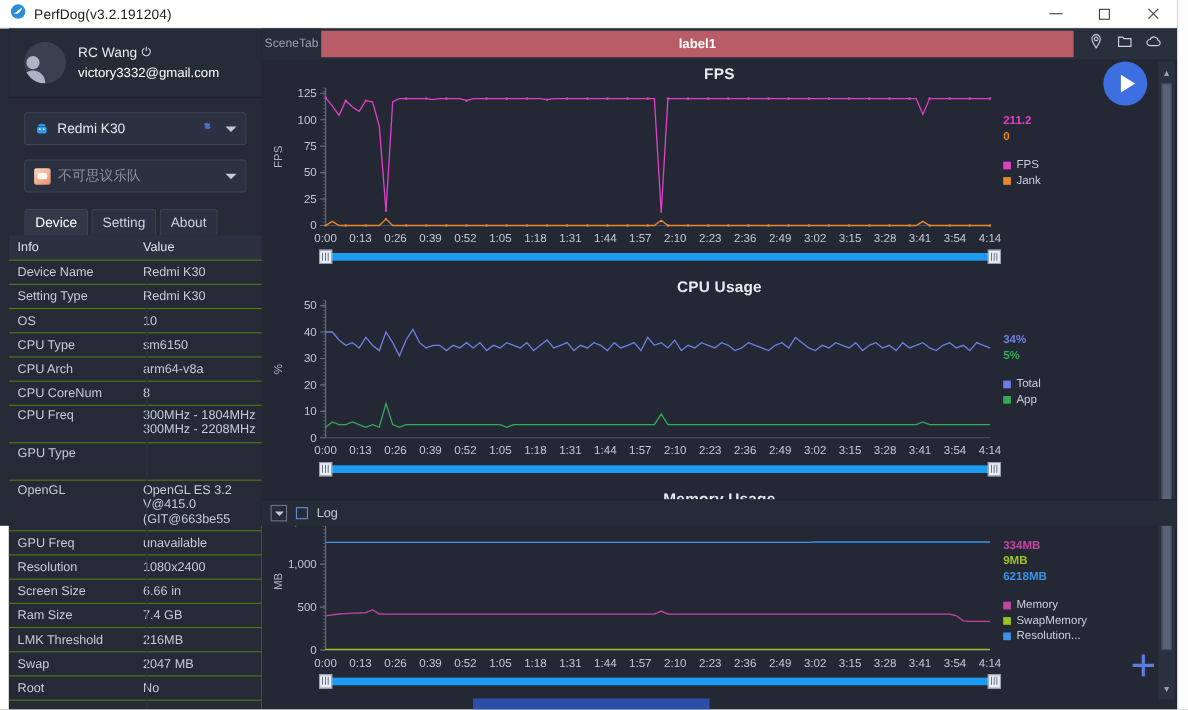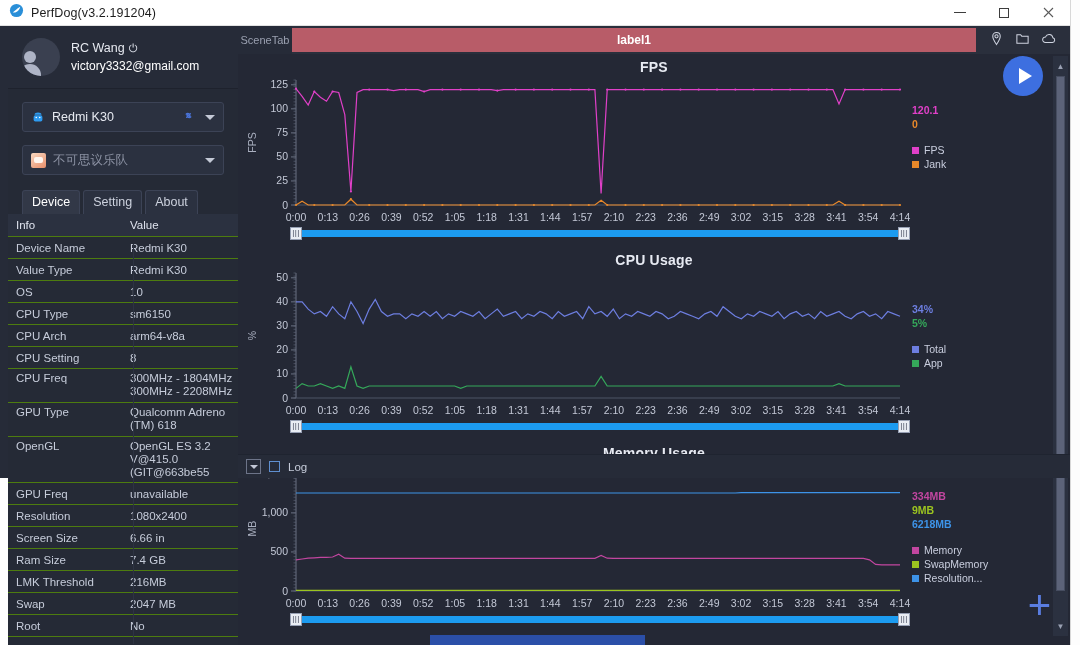--- a/index.html
+++ b/index.html
@@ -245,48 +245,46 @@
       <div id="infotable">
           <div class="row head">
             <div class="c1">Info</div>
             <div class="c2">Value</div>
           </div>
           <div class="row">
             <div class="c1">Device Name</div>
             <div class="c2">Redmi K30</div>
           </div>
           <div class="row">
-            <div class="c1">Value Type</div>
+            <div class="c1">Setting Type</div>
             <div class="c2">Redmi K30</div>
           </div>
           <div class="row">
             <div class="c1">OS</div>
             <div class="c2">10</div>
           </div>
           <div class="row">
             <div class="c1">CPU Type</div>
             <div class="c2">sm6150</div>
           </div>
           <div class="row">
             <div class="c1">CPU Arch</div>
             <div class="c2">arm64-v8a</div>
           </div>
           <div class="row">
-            <div class="c1">CPU Setting</div>
+            <div class="c1">CPU CoreNum</div>
             <div class="c2">8</div>
           </div>
           <div class="row tall">
             <div class="c1">CPU Freq</div>
             <div class="c2 multi">300MHz - 1804MHz
 300MHz - 2208MHz</div>
           </div>
           <div class="row tall">
             <div class="c1">GPU Type</div>
-            <div class="c2 multi">Qualcomm Adreno
-(TM) 618</div>
           </div>
           <div class="row tall2">
             <div class="c1">OpenGL</div>
             <div class="c2 multi">OpenGL ES 3.2
 V@415.0
 (GIT@663be55</div>
           </div>
           <div class="row">
             <div class="c1">GPU Freq</div>
             <div class="c2">unavailable</div>
@@ -492,21 +490,21 @@
               <span style="left: 439.474px;">2:36</span>
               <span style="left: 471.263px;">2:49</span>
               <span style="left: 503.053px;">3:02</span>
               <span style="left: 534.842px;">3:15</span>
               <span style="left: 566.632px;">3:28</span>
               <span style="left: 598.421px;">3:41</span>
               <span style="left: 630.211px;">3:54</span>
               <span style="left: 662px;">4:14</span>
             </div>
             <div class="legend" style="left: 674px; top: 50px;">
-              <div class="val" style="color: rgb(224, 64, 200);">120.1</div>
+              <div class="val" style="color: rgb(224, 64, 200);">211.2</div>
               <div class="val" style="color: rgb(232, 136, 42);">0</div>
               <div style="height: 10px;"></div>
               <div class="key">
                 <span class="sw" style="background: rgb(224, 64, 200);"></span>
                 <span>FPS</span>
               </div>
               <div class="key">
                 <span class="sw" style="background: rgb(232, 136, 42);"></span>
                 <span>Jank</span>
               </div>

